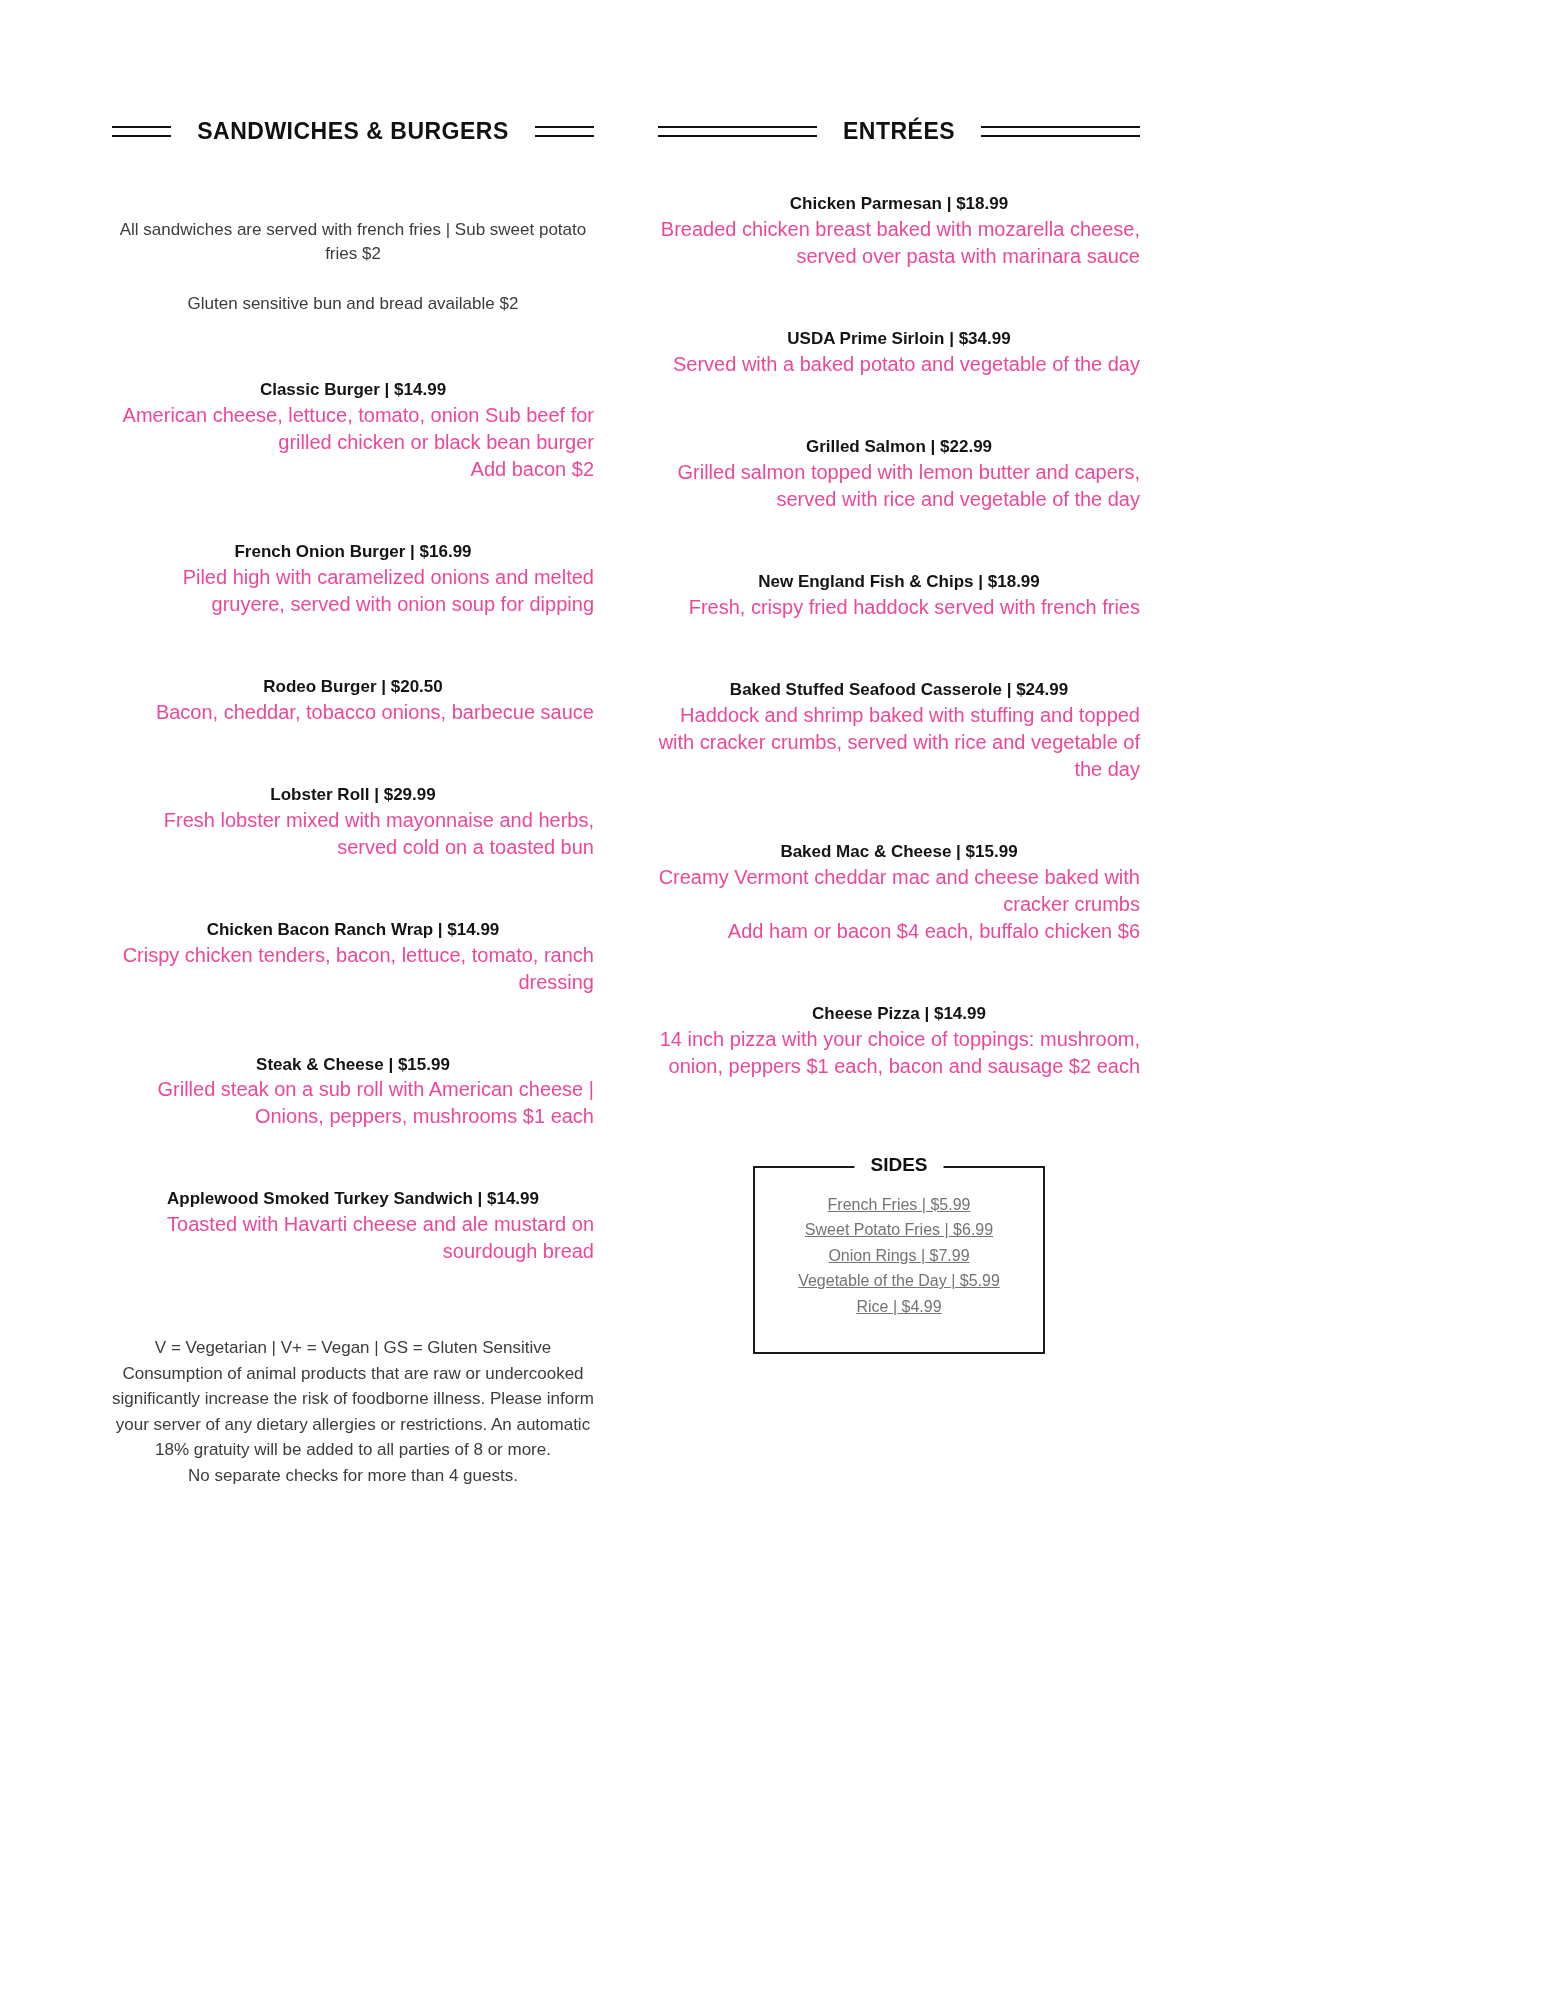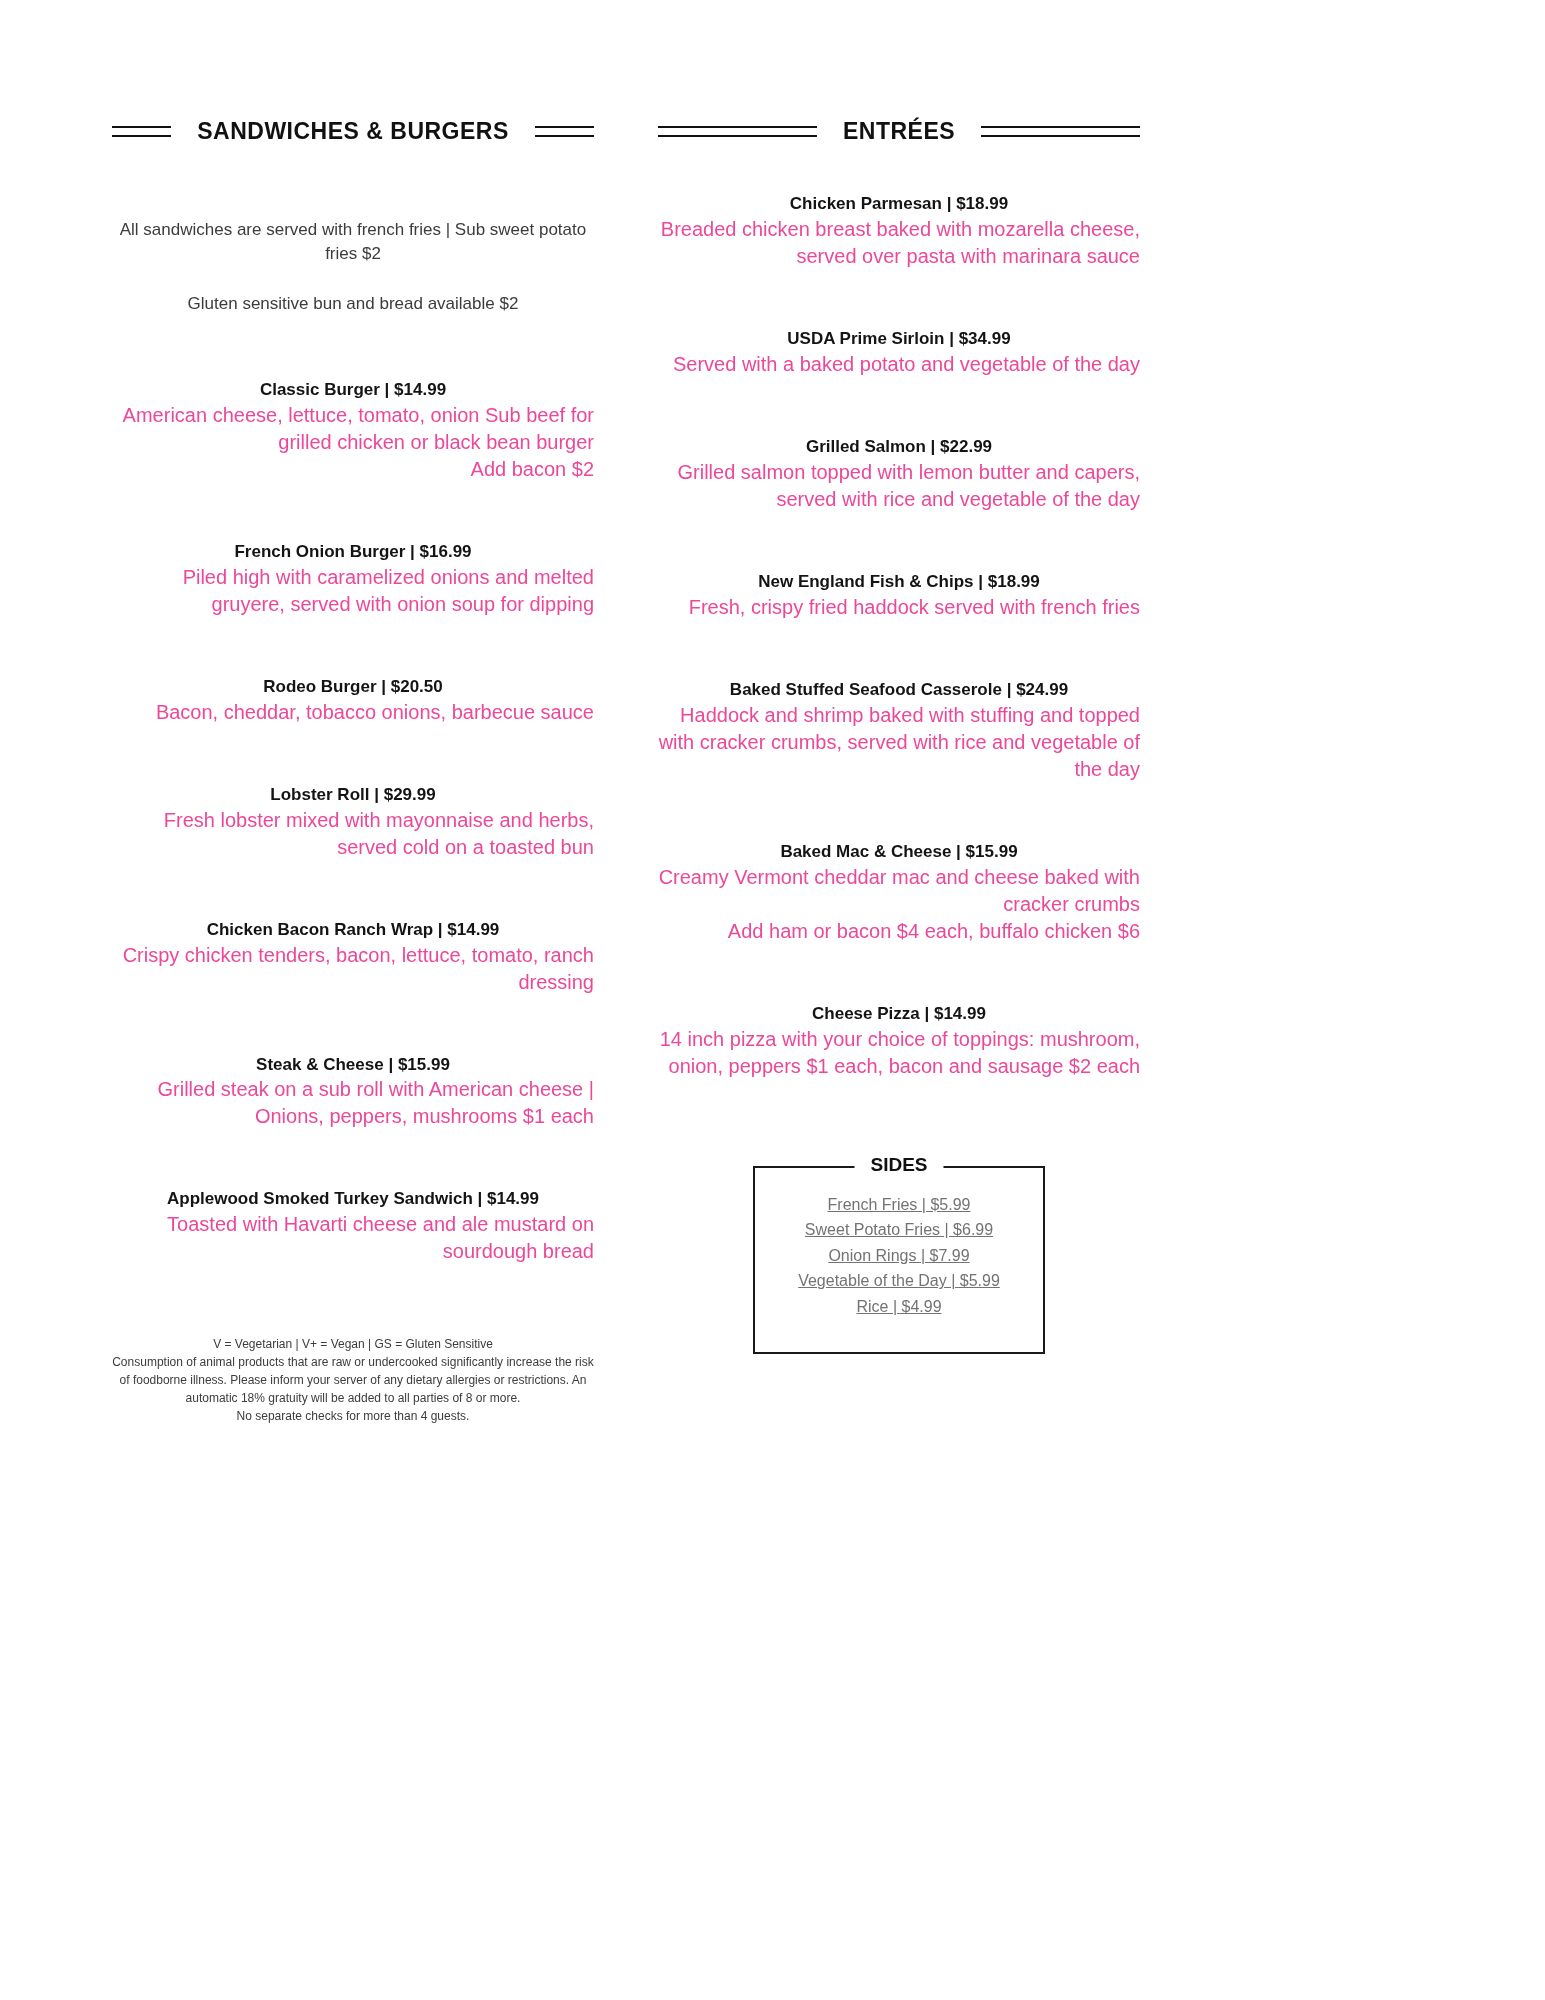--- a/index.html
+++ b/index.html
@@ -63,21 +63,21 @@
   .item-desc {
     font-size: 20px;
     color: #ec4899;
     line-height: 1.35;
     white-space: pre-line;
     text-align: right;
   }
 
   .footer-notes {
     margin-top: 70px;
-    font-size: 12px;
+    font-size: 17px;
     line-height: 1.5;
     color: #3c3c3c;
   }
 
   .sides-box {
     position: relative;
     margin: 86px auto 0;
     width: 292px;
     border: 2px solid #1a1a1a;
     padding: 24px 12px 32px;

